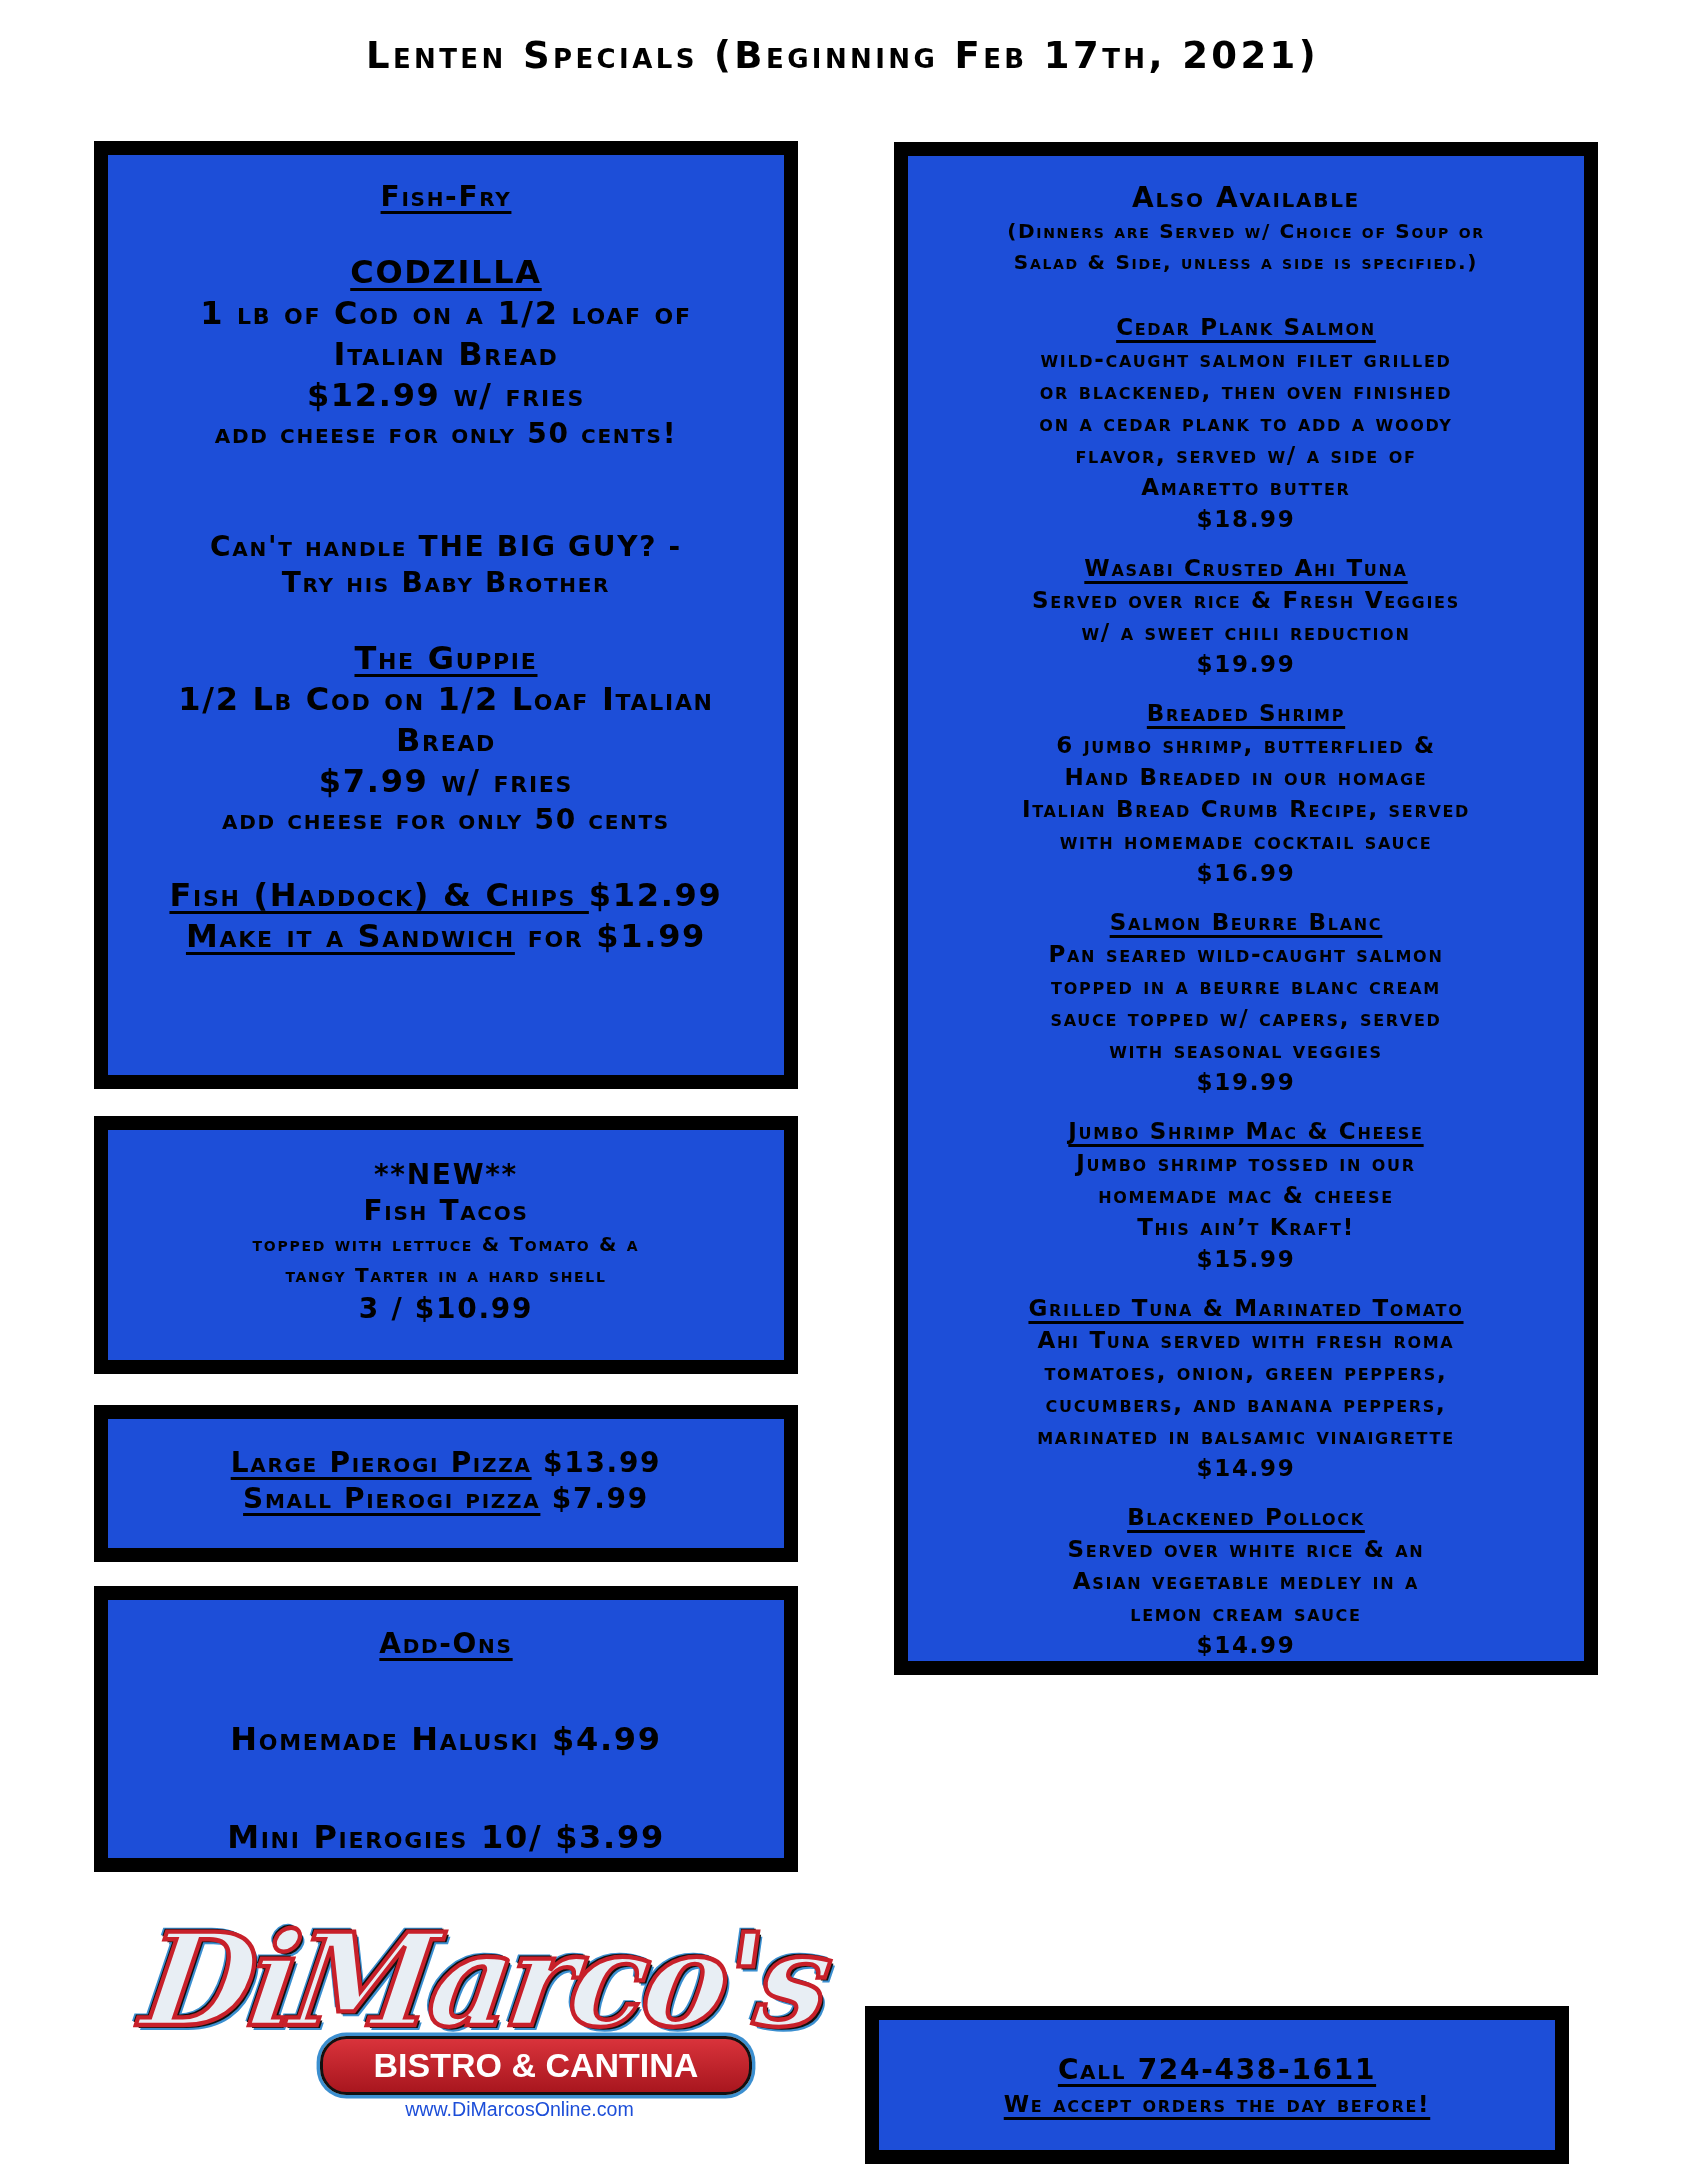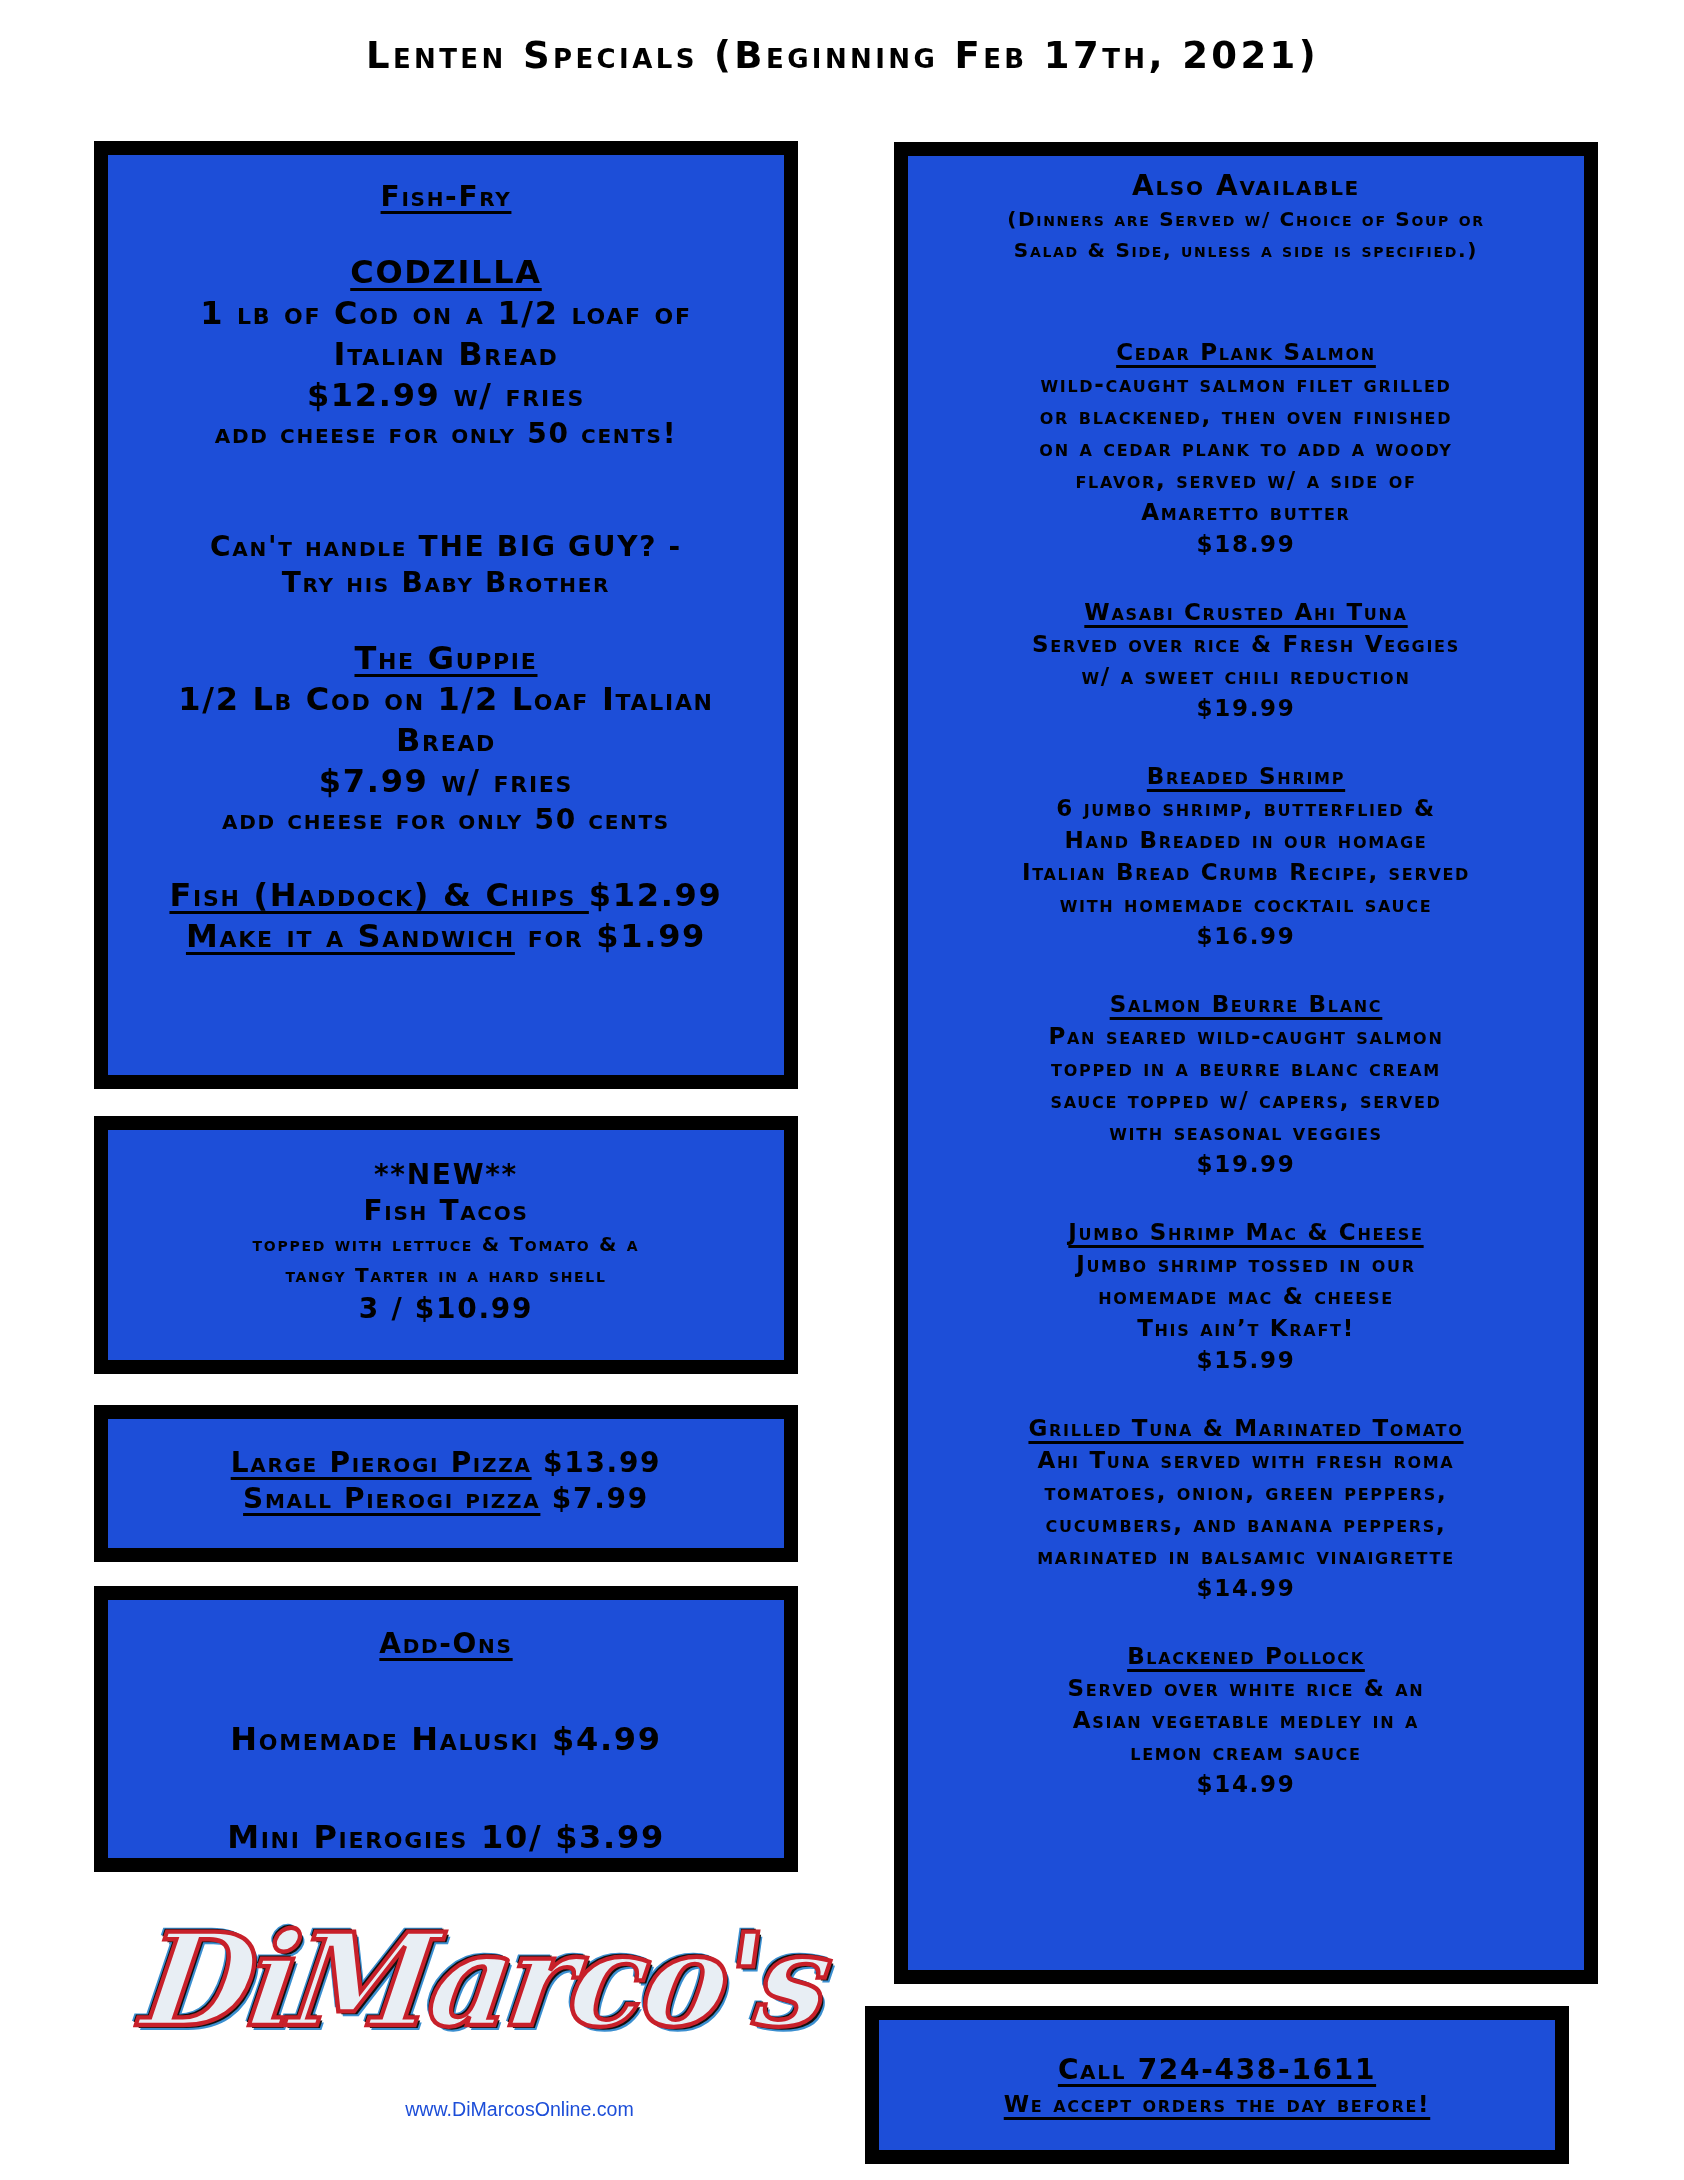--- a/index.html
+++ b/index.html
@@ -22,21 +22,21 @@
   .l-big { font-size: 32px; line-height: 41px; }
   .l-med { font-size: 28px; line-height: 36px; }
   .l-sm { font-size: 23px; line-height: 32px; }
   .l-xs { font-size: 20px; line-height: 31px; }
 
   
   #box-fishfry { left: 94px; top: 141px; width: 704px; height: 948px; padding-top: 24px; }
   #box-tacos { left: 94px; top: 1116px; width: 704px; height: 258px; padding-top: 27px; }
   #box-pizza { left: 94px; top: 1405px; width: 704px; height: 157px; padding-top: 25.6px; }
   #box-addons { left: 94px; top: 1586px; width: 704px; height: 286px; padding-top: 25.6px; gap: 28px; }
-  #box-also { left: 894px; top: 142px; width: 704px; height: 1842px; padding-top: 12px; }
+  #box-also { left: 894px; top: 142px; width: 704px; height: 1533px; padding-top: 24px; }
   #box-call { left: 865px; top: 2006px; width: 704px; height: 158px; padding-top: 32px; }
 
   .gap-s { height: 17px; }
   .gap-m { height: 37px; }
   .gap-l { height: 77px; }
 
   
   #logo { position: absolute; left: 145px; top: 1895px; width: 613px; height: 230px; }
   .logo-script {
     position: absolute; left: 0; top: 0; width: 613px; height: 170px;
@@ -102,20 +102,21 @@
 <section class="box" id="box-addons">
   <span class="line sc u l-med">Add-Ons</span>
   <div style="height:41px"></div>
   <span class="line sc l-big">Homemade Haluski $4.99</span>
   <div style="height:43px"></div>
   <span class="line sc l-big">Mini Pierogies  10/ $3.99</span>
 </section>
 
 <div id="logo">
   <div class="logo-script">DiMarco's</div>
+  <div class="logo-banner">BISTRO &amp; CANTINA</div>
   <div class="logo-url">www.DiMarcosOnline.com</div>
 </div>
 
 <section class="box" id="box-also">
   <span class="line sc l-med">Also Available</span>
   <span class="line sc l-xs">(Dinners are Served w/ Choice of Soup or</span>
   <span class="line sc l-xs">Salad &amp; Side, unless a side is specified.)</span>
   <div style="height:70px"></div>
 
   <div>

